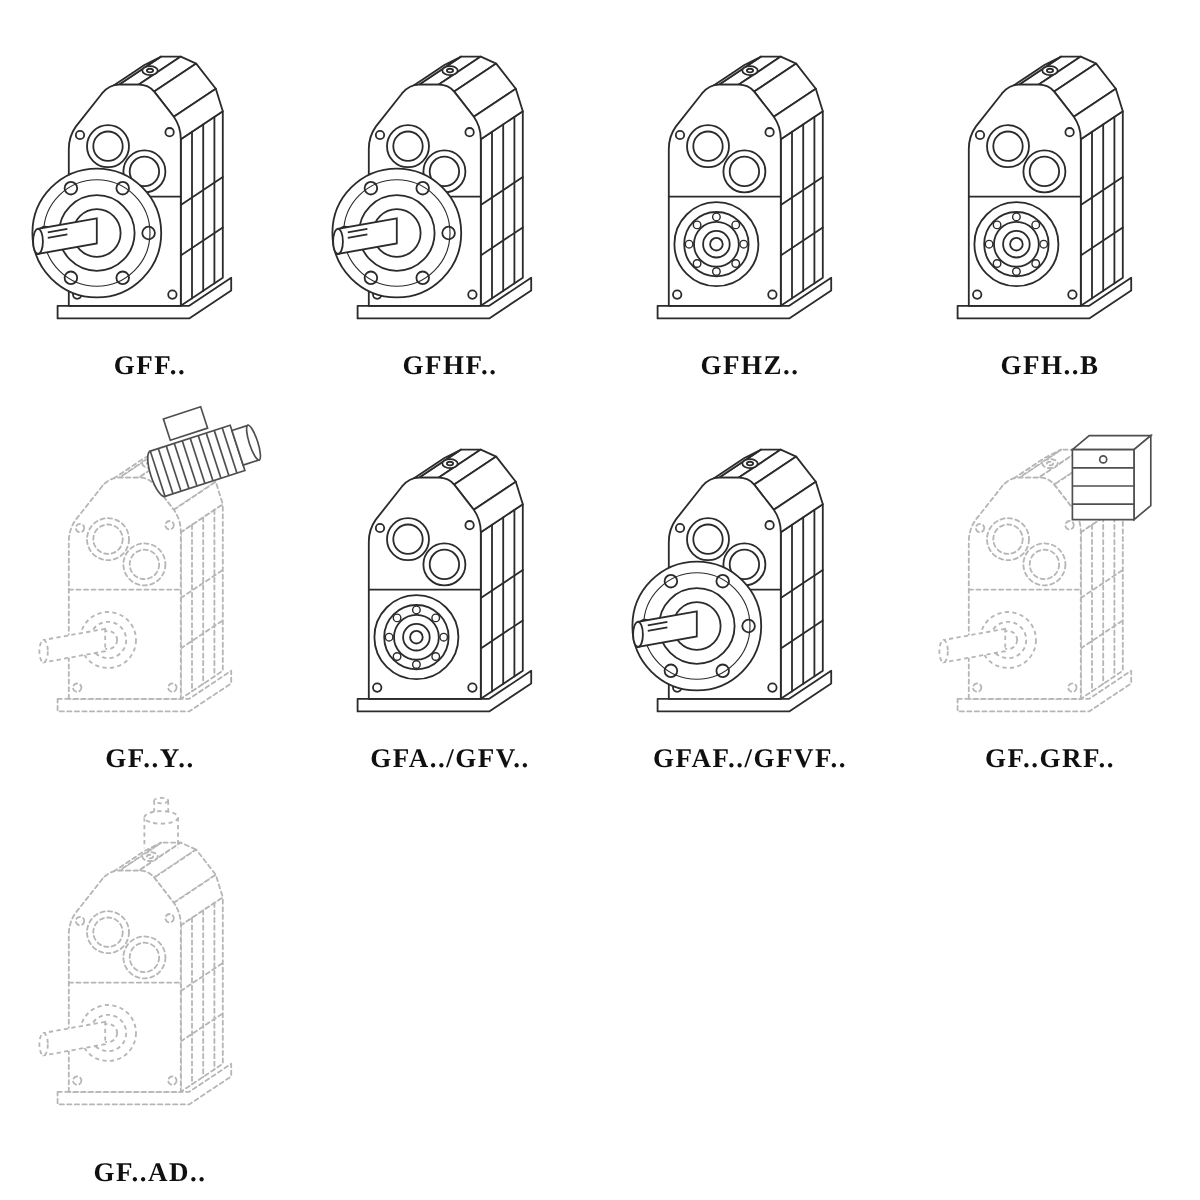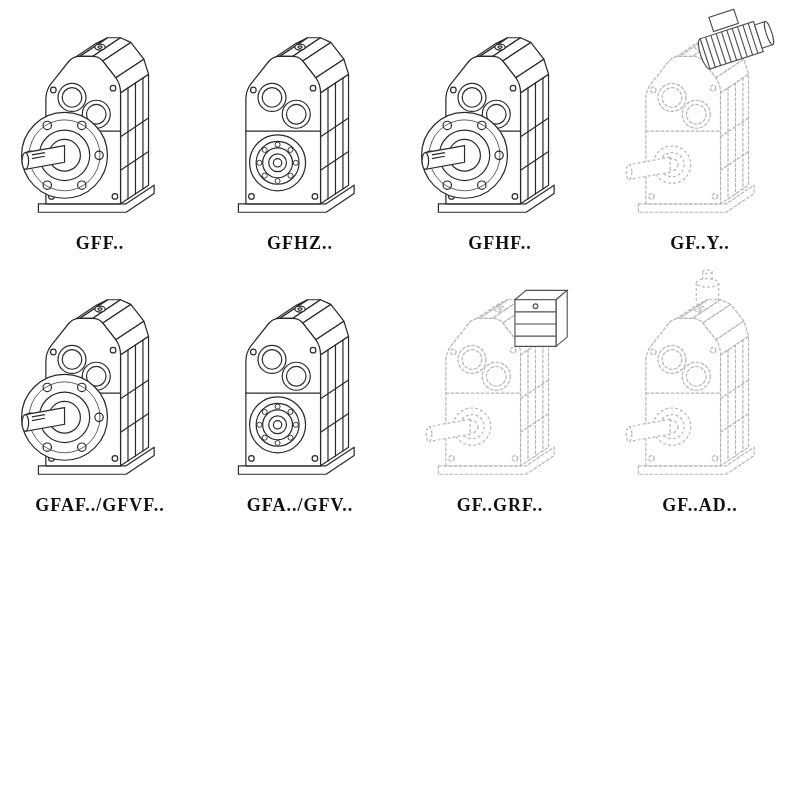--- a/index.html
+++ b/index.html
@@ -111,34 +111,41 @@
       <use href="#s-body"></use>
         <use href="#s-flange"></use>
     </svg>
     <div class="label">GFF..</div>
   </div>
 
 
   <div class="cell">
     <svg class="drawing" viewBox="0 0 180 240" width="168" height="224" aria-hidden="true">
       <use href="#s-body"></use>
+        <use href="#s-flange"></use>
+    </svg>
+    <div class="label">GFHF..</div>
+  </div>
+
+  <div class="cell">
+    <svg class="drawing" viewBox="0 0 180 240" width="168" height="224" aria-hidden="true">
+      <use href="#s-body"></use>
         <use href="#s-bore"></use>
     </svg>
     <div class="label">GFHZ..</div>
   </div>
 
-  <div class="cell">
-    <svg class="drawing" viewBox="0 0 180 240" width="168" height="224" aria-hidden="true">
-      <use href="#s-body"></use>
-        <use href="#s-flange"></use>
-    </svg>
-    <div class="label">GFHF..</div>
-  </div>
-
-
+
+  <div class="cell">
+    <svg class="drawing" viewBox="0 0 180 240" width="168" height="224" aria-hidden="true">
+      <use href="#s-body"></use>
+        <use href="#s-bore"></use>
+    </svg>
+    <div class="label">GFH..B</div>
+  </div>
 
 
   <div class="cell">
     <svg class="drawing dashed" viewBox="0 0 180 240" width="168" height="224" aria-hidden="true">
       <use href="#s-body"></use>
         <use href="#s-shaftout"></use>
       <g class="dark" fill="none" stroke="currentColor" stroke-width="1.2" transform="translate(14 -14) rotate(-18 110 56)">
         <path d="M96 20 L124 20 L124 36 L96 36 Z" fill="#fff"></path>
         <ellipse cx="80" cy="56" rx="5" ry="17" fill="#fff"></ellipse>
         <path d="M80 39 L140 39 L140 73 L80 73 Z" fill="#fff"></path>
@@ -154,31 +161,31 @@
         <path d="M140 43 L152 43 L152 69 L140 69 Z" fill="#fff"></path>
         <ellipse cx="152" cy="56" rx="3" ry="13" fill="#fff"></ellipse>
       </g>
     </svg>
     <div class="label">GF..Y..</div>
   </div>
 
   <div class="cell">
     <svg class="drawing" viewBox="0 0 180 240" width="168" height="224" aria-hidden="true">
       <use href="#s-body"></use>
+        <use href="#s-bore"></use>
+    </svg>
+    <div class="label">GFA../GFV..</div>
+  </div>
+
+  <div class="cell">
+    <svg class="drawing" viewBox="0 0 180 240" width="168" height="224" aria-hidden="true">
+      <use href="#s-body"></use>
         <use href="#s-flange"></use>
     </svg>
     <div class="label">GFAF../GFVF..</div>
-  </div>
-
-  <div class="cell">
-    <svg class="drawing" viewBox="0 0 180 240" width="168" height="224" aria-hidden="true">
-      <use href="#s-body"></use>
-        <use href="#s-bore"></use>
-    </svg>
-    <div class="label">GFA../GFV..</div>
   </div>
 
   <div class="cell">
     <svg class="drawing dashed" viewBox="0 0 180 240" width="168" height="224" aria-hidden="true">
       <use href="#s-body"></use>
         <use href="#s-shaftout"></use>
       <g class="dark" fill="none" stroke="currentColor" stroke-width="1.2">
         <path d="M106 34 L118 24 L162 24 L150 34 Z" fill="#fff"></path>
         <path d="M150 34 L162 24 L162 74 L150 84 Z" fill="#fff"></path>
         <path d="M106 34 L150 34 L150 84 L106 84 Z" fill="#fff"></path>

